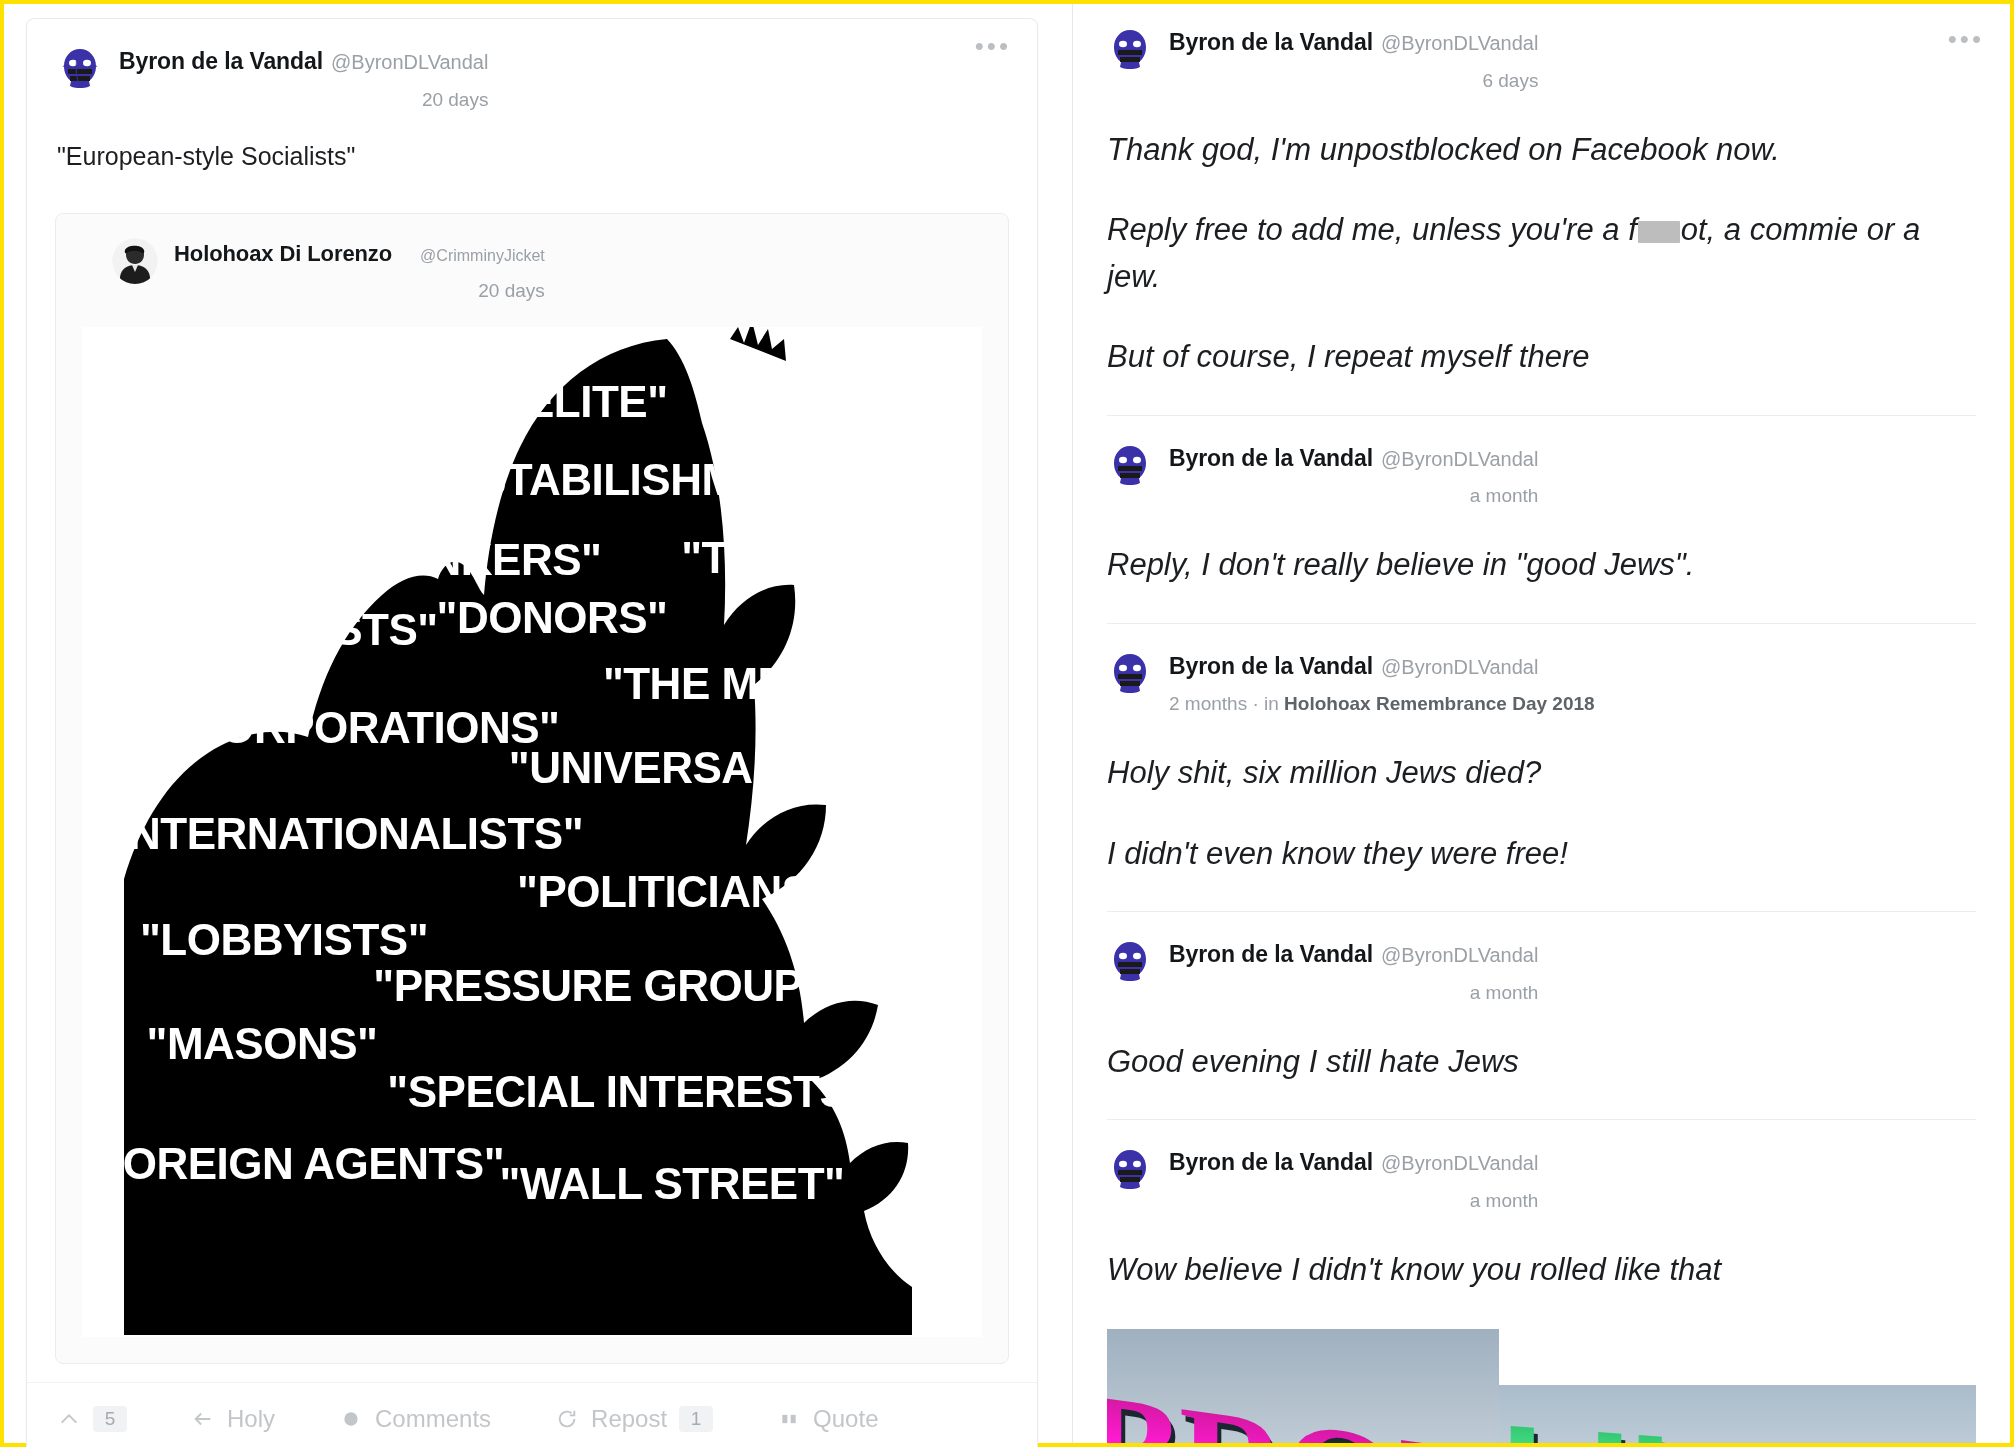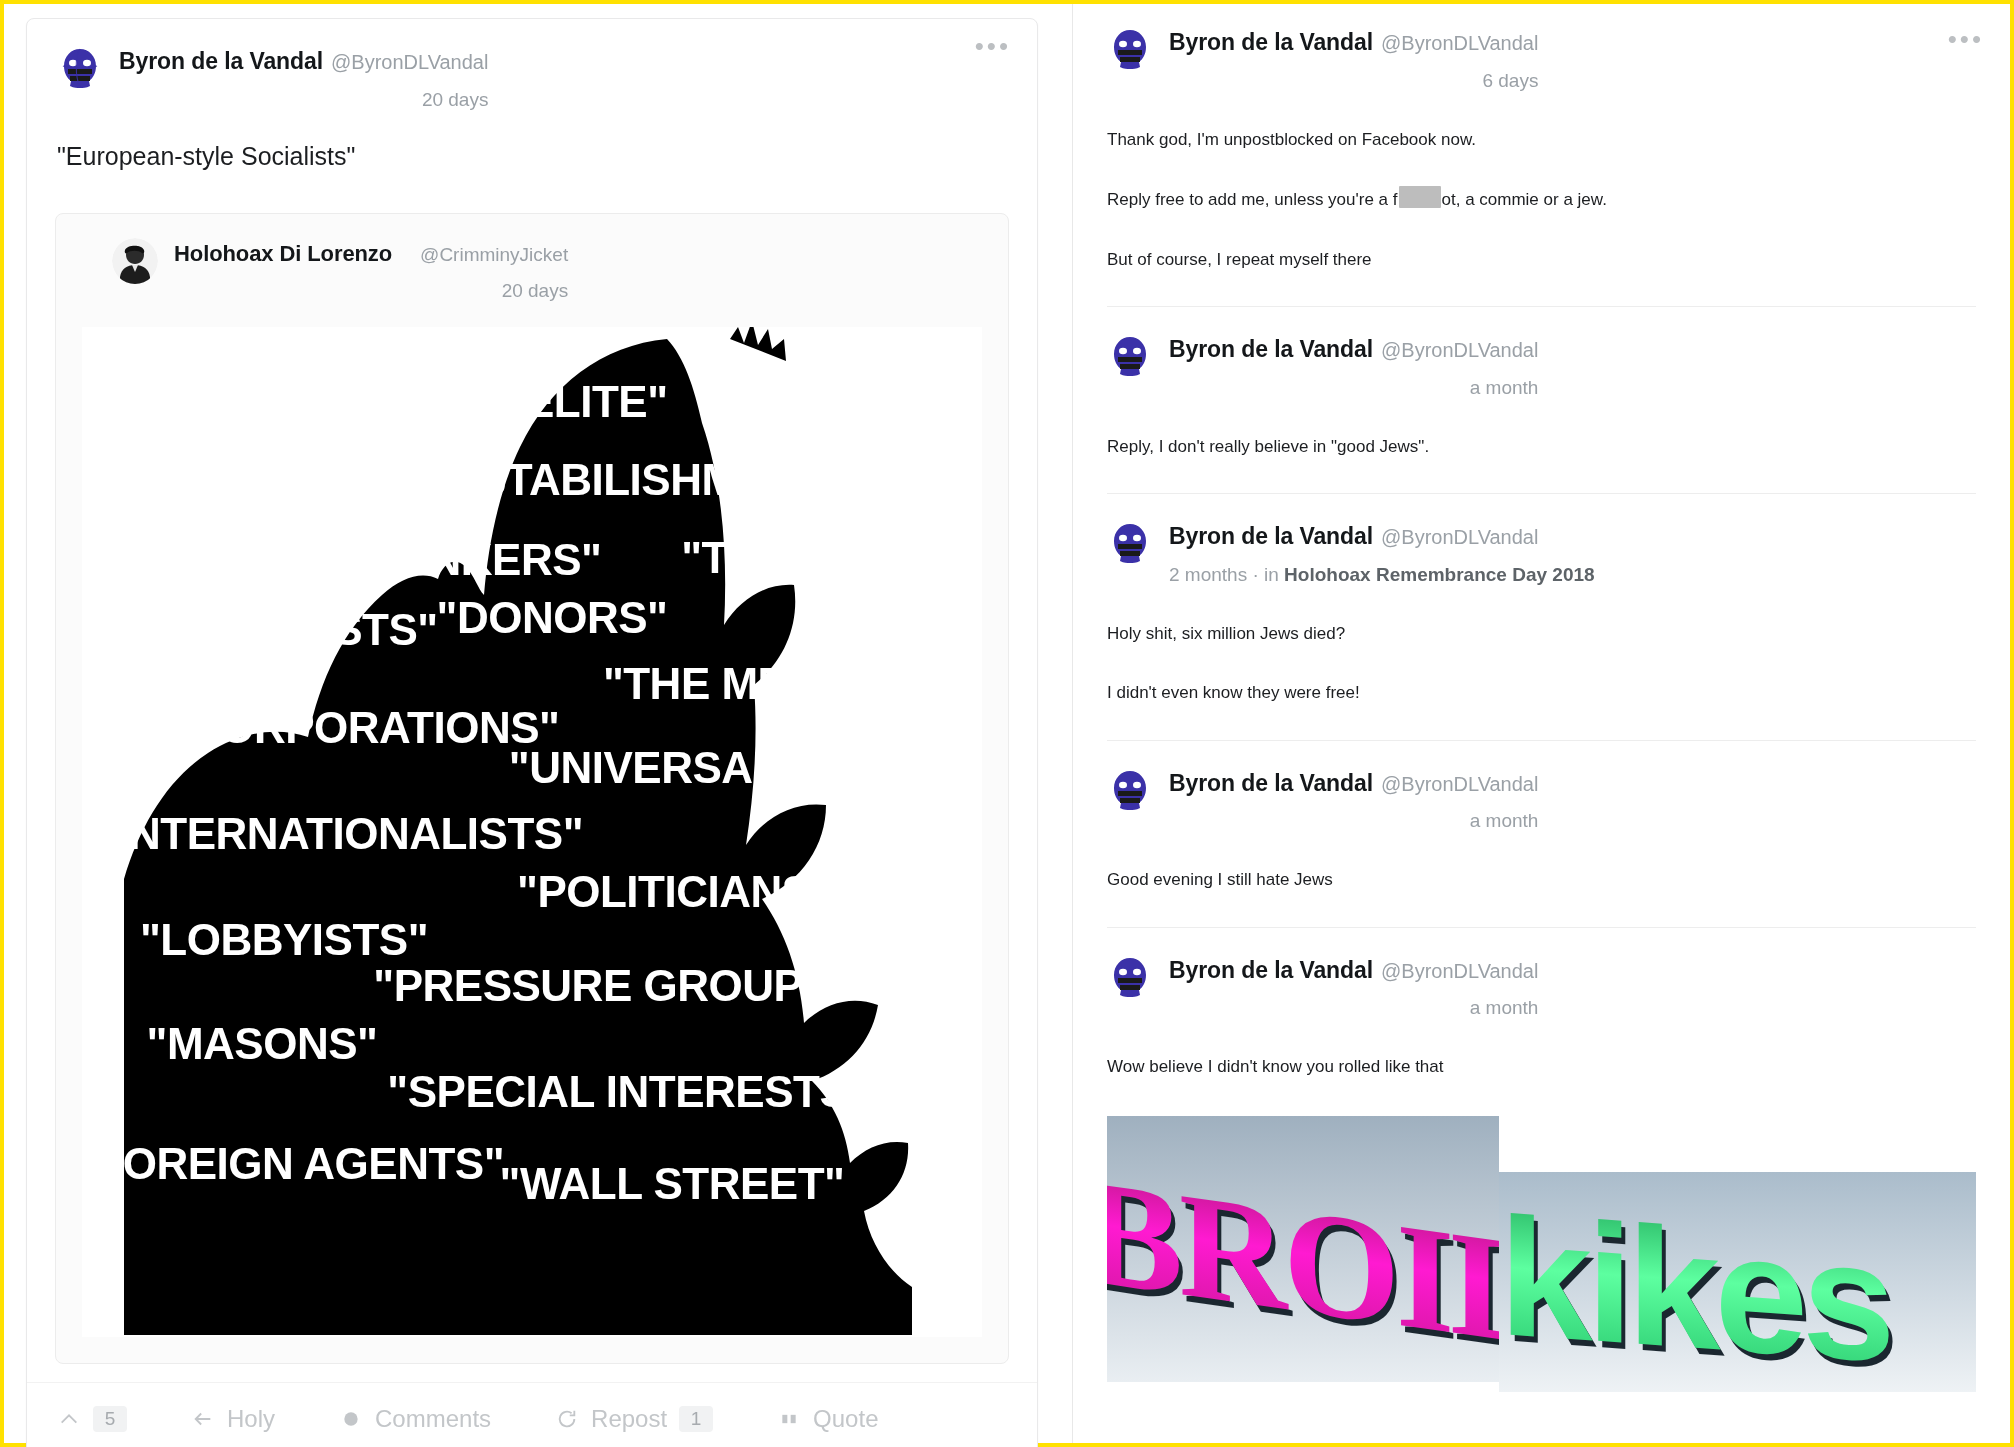--- a/index.html
+++ b/index.html
@@ -103,23 +103,24 @@
     right: 26px;
     letter-spacing: 3px;
     color: #bcbfc2;
     font-size: 26px;
     line-height: 10px;
     cursor: pointer;
     user-select: none;
   }
 
   .post-body {
-    font-size: 17px;
+    font-size: 31px;
     color: #1c1e21;
     line-height: 1.5;
+    font-style: italic;
   }
   .post-body p { margin: 0 0 34px 0; }
   .post-body p:last-child { margin-bottom: 0; }
 
   .redacted {
     display: inline-block;
     width: 42px;
     height: 22px;
     background: #bdbdbd;
     vertical-align: -3px;
@@ -142,21 +143,21 @@
 
   
   .quoted {
     margin: 42px 28px 0 28px;
     border: 1px solid #ececec;
     border-radius: 8px;
     background: #fbfbfb;
     padding: 24px 26px 26px 26px;
   }
   .quoted .display-name { font-size: 22px; }
-  .quoted .handle { font-size: 19px; margin-left: 28px; }
+  .quoted .handle { font-size: 16px; margin-left: 28px; }
 
   
   .meme {
     margin-top: 24px;
     width: 100%;
     height: 1010px;
     background: #ffffff;
     position: relative;
     overflow: hidden;
   }

